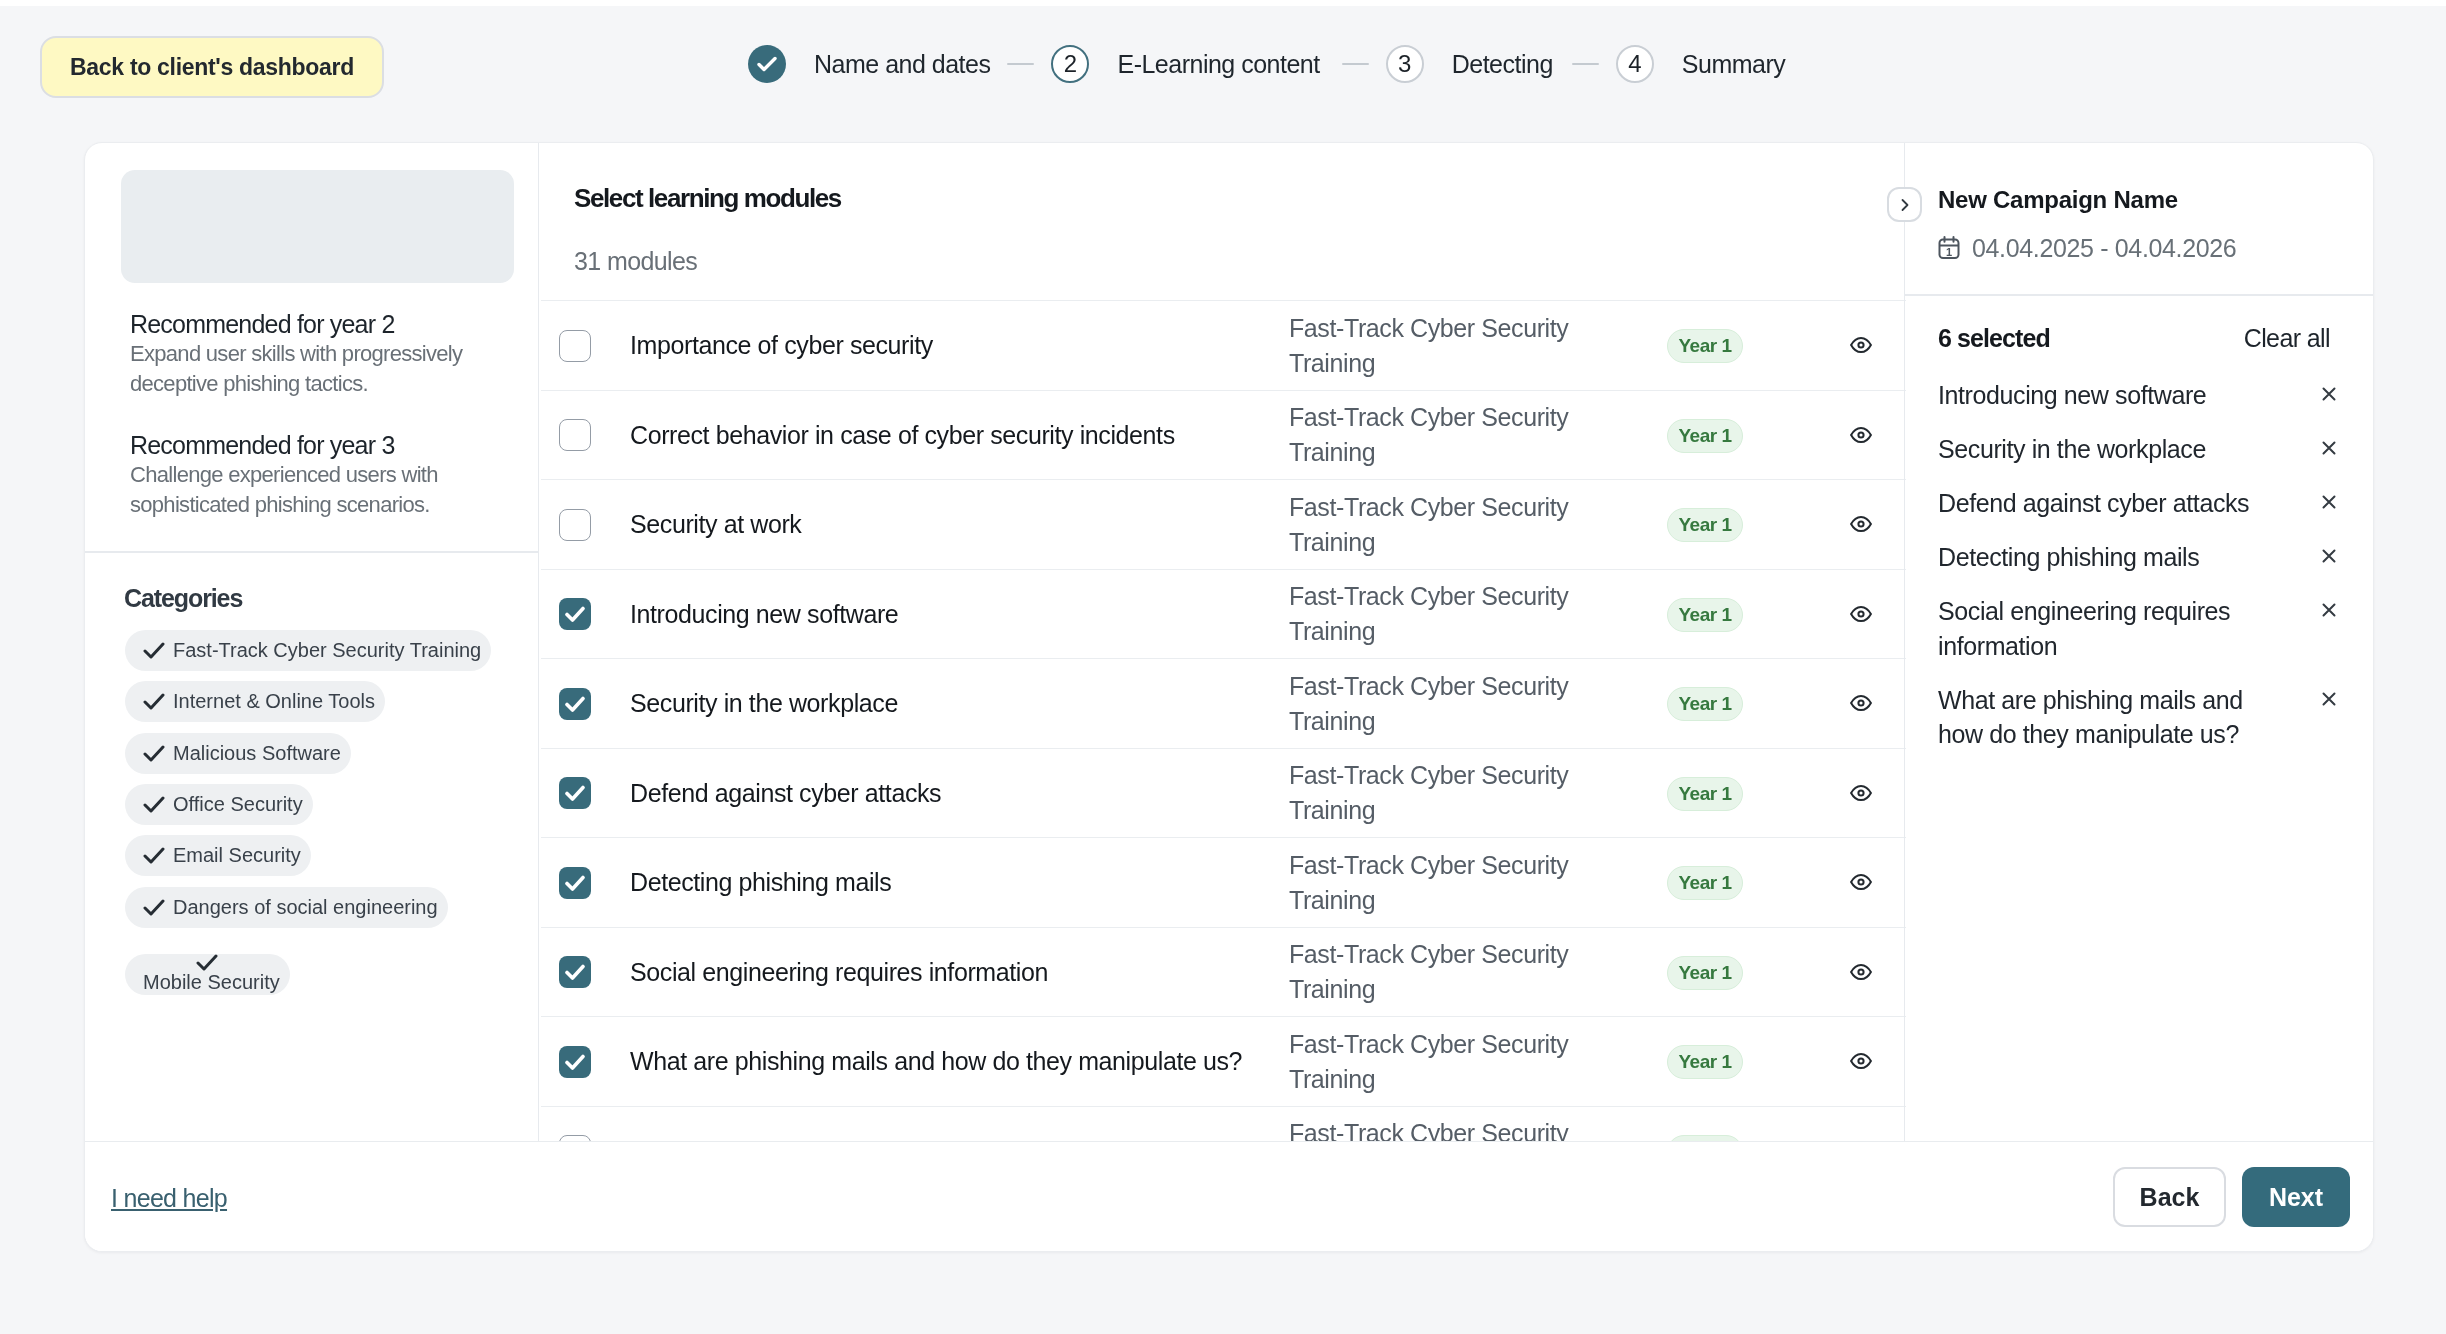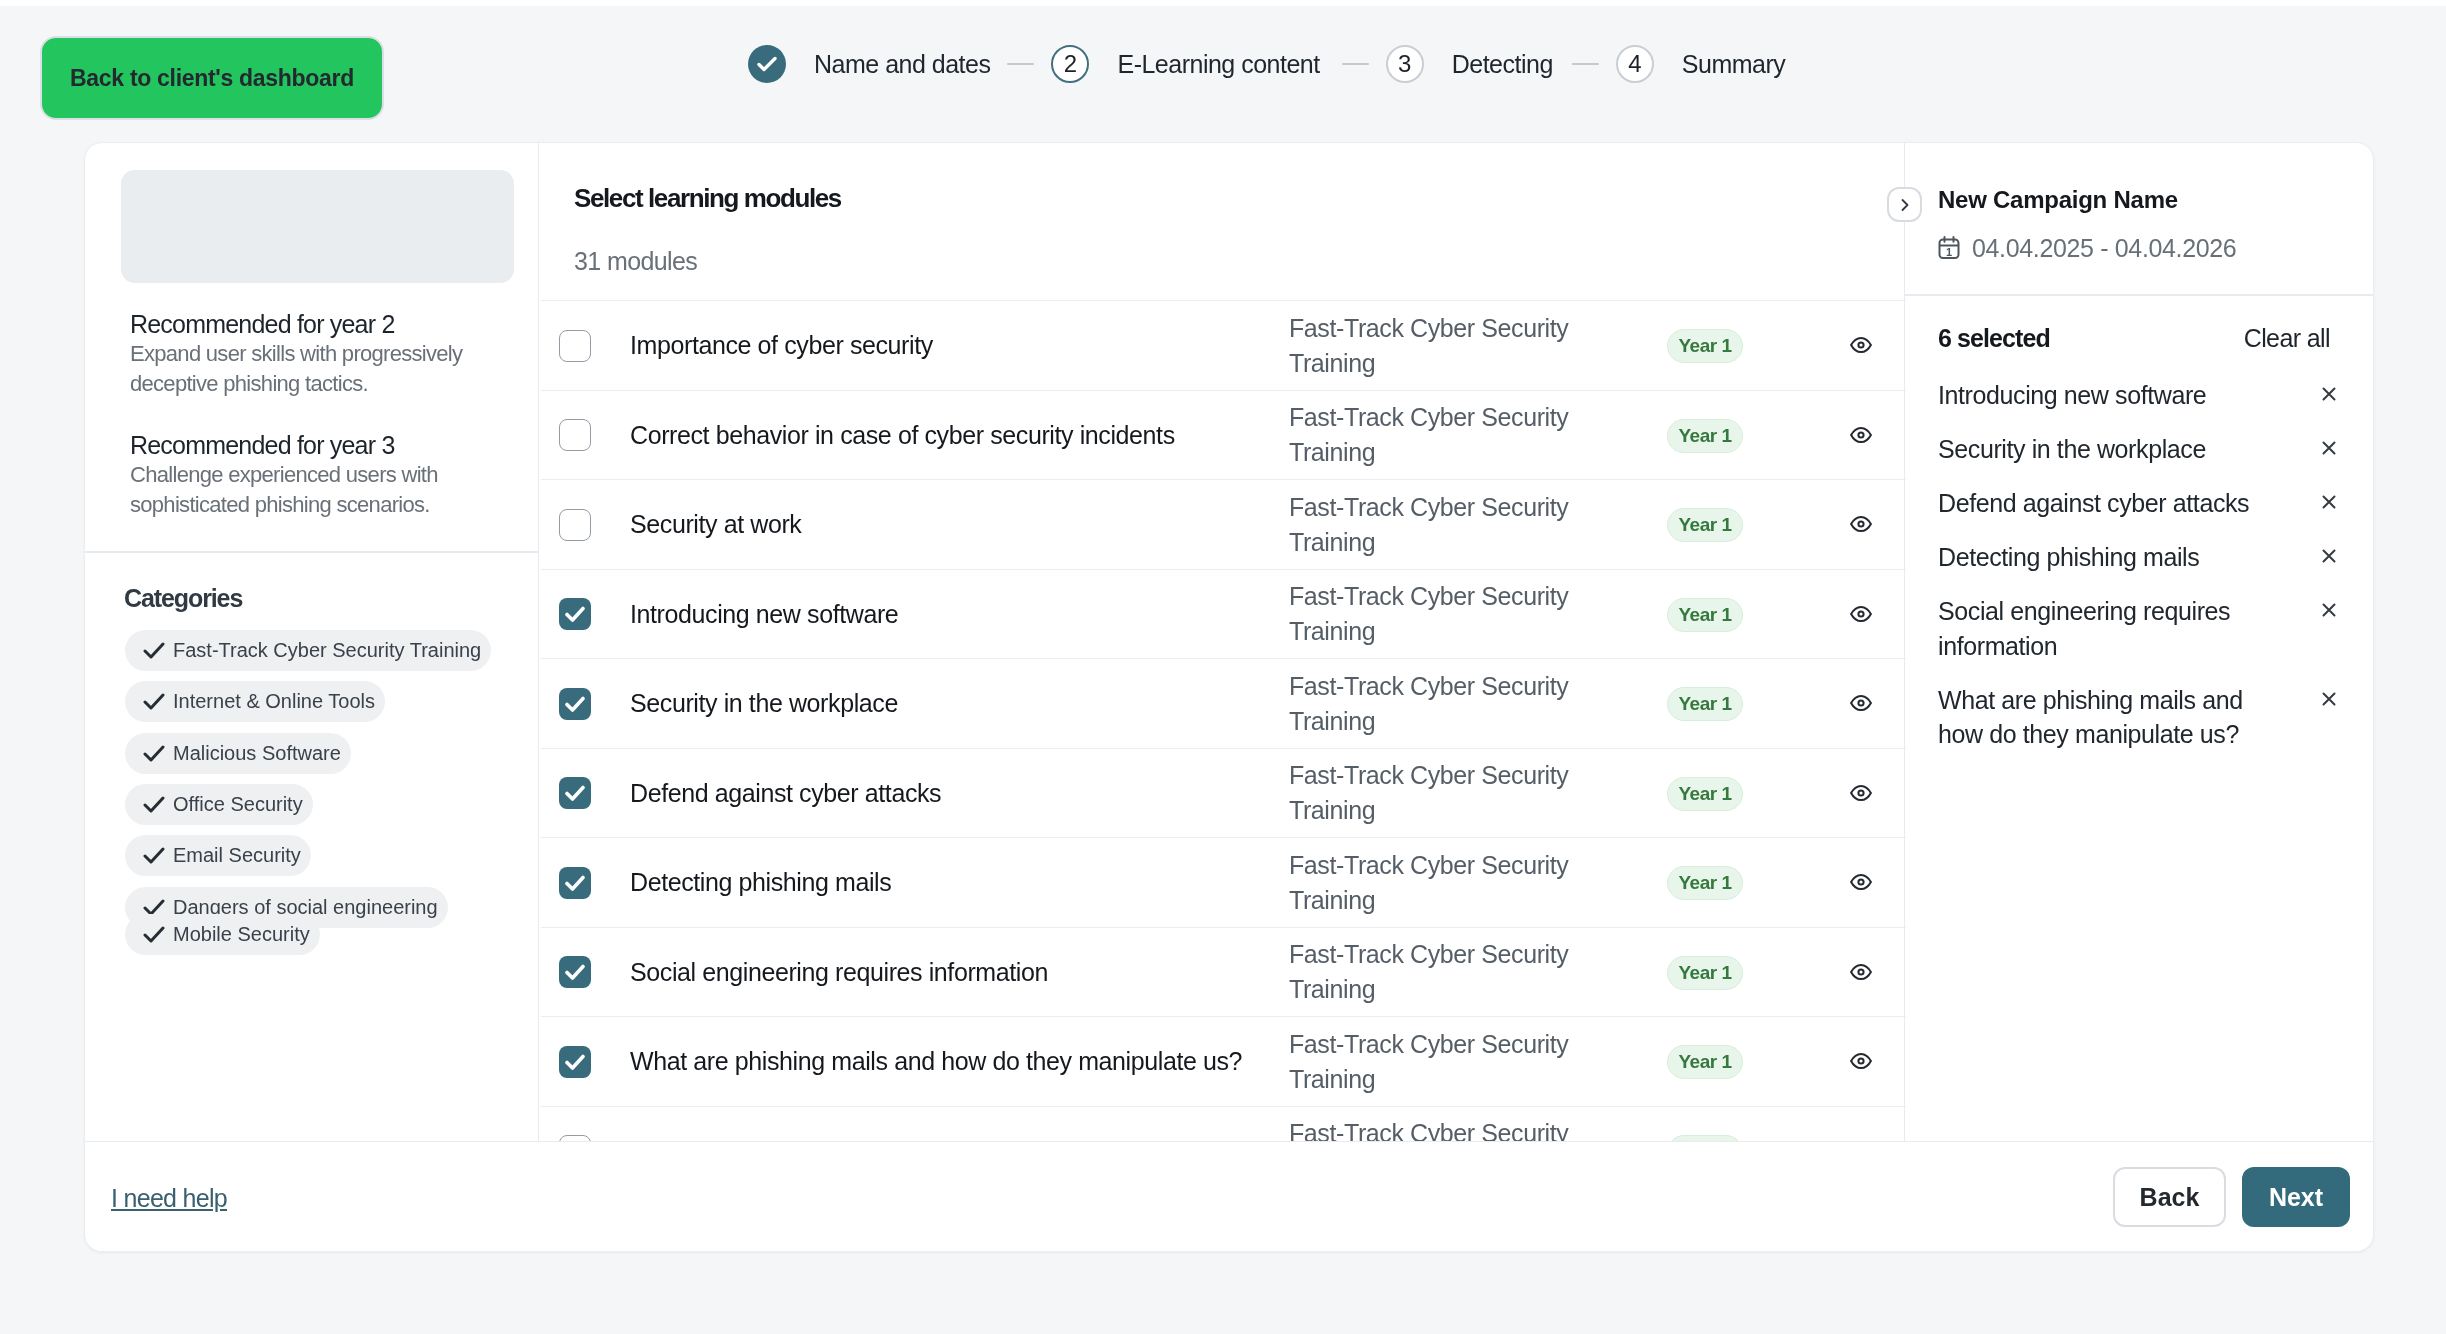--- a/index.html
+++ b/index.html
@@ -1,21 +1,21 @@
 <!DOCTYPE html>
 <html><head>
 <meta charset="utf-8">
 <style>
   * { margin:0; padding:0; box-sizing:border-box; }
   html,body { width:2446px; height:1334px; }
   body { background:#f5f6f8; font-family:"Liberation Sans", sans-serif; color:#1d242b; position:relative; overflow:hidden; }
   .topstrip { position:absolute; left:0; top:0; width:2446px; height:6px; background:#fff; }
 
   
-  .backbtn { position:absolute; left:40px; top:36px; width:344px; height:84px; background:#22c55e; border:2px solid #dbdee3; border-radius:16px; font-size:23px; font-weight:700; letter-spacing:-0.3px; color:#23292f; display:flex; align-items:center; justify-content:center; white-space:nowrap; }
+  .backbtn { position:absolute; left:40px; top:36px; width:344px; height:62px; background:#fef9c3; border:2px solid #dbdee3; border-radius:16px; font-size:23px; font-weight:700; letter-spacing:-0.3px; color:#23292f; display:flex; align-items:center; justify-content:center; white-space:nowrap; }
   .stepper { position:absolute; left:748px; top:45px; height:38px; display:flex; align-items:center; white-space:nowrap; }
   .stepc { width:38px; height:38px; border-radius:50%; display:flex; align-items:center; justify-content:center; flex:0 0 auto; }
   .stepc.done { background:#386b7b; }
   .stepc.active { background:#fff; border:2px solid #42707f; }
   .stepc.todo { background:#fff; border:2px solid #c9ced4; }
   .stepc span { font-size:24px; color:#1c2228; }
   .steplabel { font-size:25px; letter-spacing:-0.5px; color:#1f262d; margin-left:28px; }
   .stepdash { width:27px; height:2px; background:#c4cad0; border-radius:2px; margin:0 17px; flex:0 0 auto; }
 
   
@@ -137,21 +137,21 @@
           <path d="M2 9 L8 15 L20 2" fill="none" stroke="#262d34" stroke-width="3" stroke-linecap="round" stroke-linejoin="round"></path>
         </svg>
         <span>Email Security</span>
       </div>
       <div class="chip" style="top:744px;">
         <svg width="22" height="17" viewBox="0 0 22 17">
           <path d="M2 9 L8 15 L20 2" fill="none" stroke="#262d34" stroke-width="3" stroke-linecap="round" stroke-linejoin="round"></path>
         </svg>
         <span>Dangers of social engineering</span>
       </div>
-      <div class="chip" style="top:771px;">
+      <div class="chip" style="top:811px;flex-direction:column;">
         <svg width="22" height="17" viewBox="0 0 22 17">
           <path d="M2 9 L8 15 L20 2" fill="none" stroke="#262d34" stroke-width="3" stroke-linecap="round" stroke-linejoin="round"></path>
         </svg>
         <span>Mobile Security</span>
       </div>
     </div>
 
     <div class="middle">
       <div class="mhead">Select learning modules</div>
       <div class="mcount">31 modules</div>

